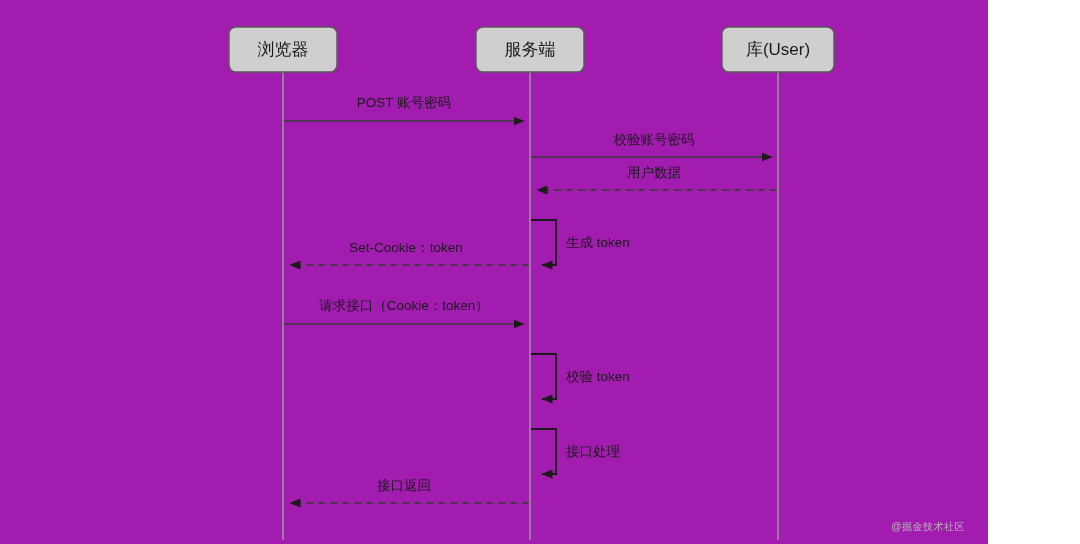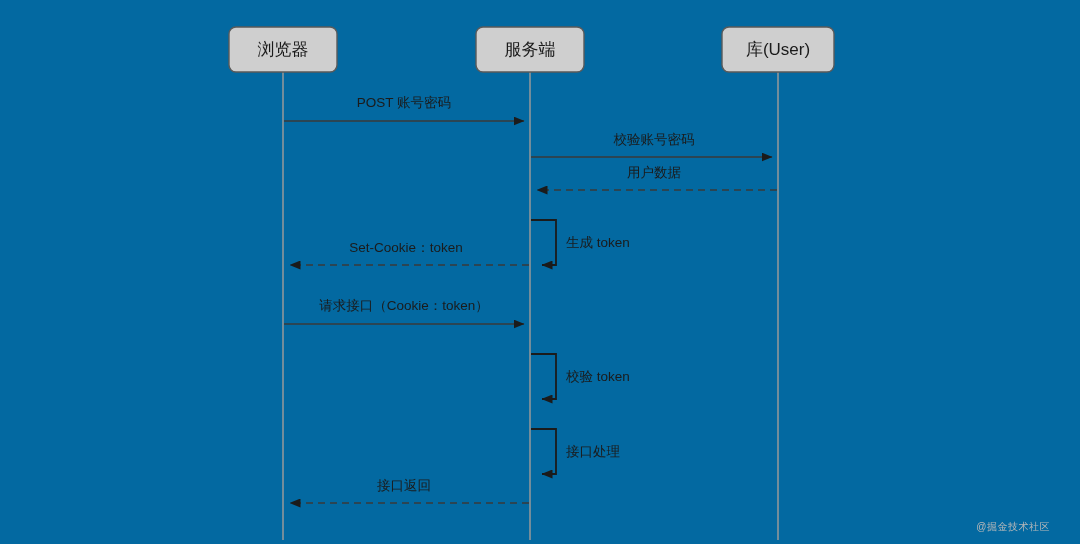--- a/index.html
+++ b/index.html
@@ -5,23 +5,23 @@
   html, body {
     margin: 0;
     padding: 0;
     background: #ffffff;
   }
   body {
     font-family: "Liberation Sans", "DejaVu Sans", sans-serif;
   }
   #canvas {
     position: relative;
-    width: 1080px;
+    width: 988px;
     height: 544px;
-    background: #0369a1;
+    background: #a21caf;
     overflow: hidden;
   }
   svg#diagram {
     position: absolute;
     left: 0;
     top: 0;
     width: 1080px;
     height: 544px;
     display: block;
   }
@@ -66,21 +66,21 @@
   }
   .msg-label-left {
     font-family: "Liberation Sans", "DejaVu Sans", sans-serif;
     font-size: 13.5px;
     fill: #1b1b1b;
     text-anchor: start;
     dominant-baseline: alphabetic;
   }
   .watermark {
     position: absolute;
-    right: 30px;
+    right: 23px;
     bottom: 10px;
     font-family: "Liberation Sans", "DejaVu Sans", sans-serif;
     font-size: 10px;
     color: #b9b9b9;
     letter-spacing: 0.5px;
     user-select: none;
   }
 </style>
 </head>
 <body>

